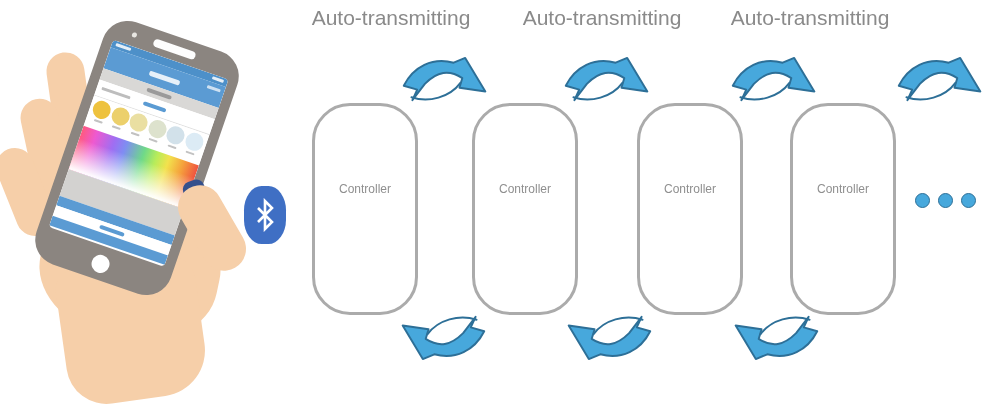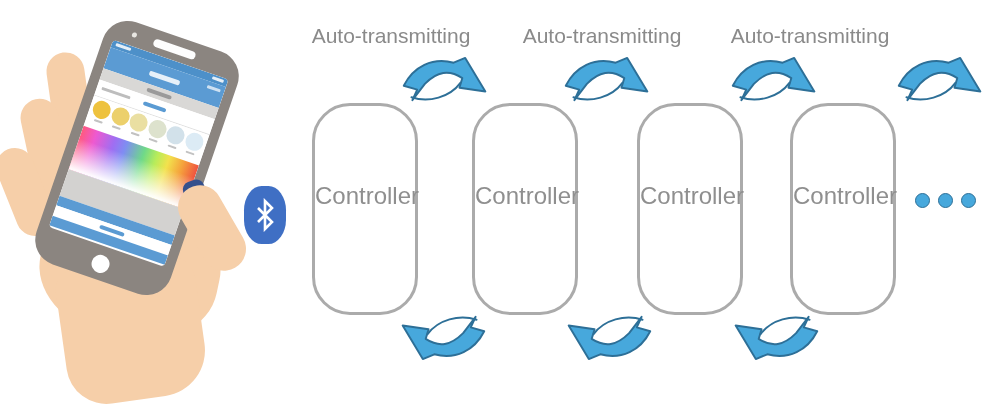--- a/index.html
+++ b/index.html
@@ -2,31 +2,31 @@
 <html style="--arrow-fill: #47a8dc; --arrow-stroke: #2d6f97; --box-border: #ababab; --box-text: #8f8f8f; --label-text: #8a8a8a; --dot-fill: #47a8dc; --bt-color: #3f6fc4; --skin: #f6cfa9; --phone: #8b8580; --bar: #5b9bd3;"><head>
 <meta charset="utf-8">
 <style>
   html,body{margin:0;padding:0;background:#fff;}
   .stage{
     position:relative;width:1000px;height:413px;background:#fff;
     font-family:"Liberation Sans", sans-serif;overflow:hidden;
   }
   
   .tx-label{
-    position:absolute;top:24px;transform:translateX(-50%);
+    position:absolute;top:6px;transform:translateX(-50%);
     font-size:21px;color:var(--label-text,#8a8a8a);white-space:nowrap;
   }
   
   .controller{
     position:absolute;top:103px;width:106px;height:212px;background:#fff;
     border:3px solid var(--box-border,#ababab);border-radius:38px;box-sizing:border-box;
   }
   .controller .c-label{
     position:absolute;top:76px;left:0;width:100%;text-align:center;
-    font-size:24px;color:var(--box-text,#8f8f8f);
+    font-size:12px;color:var(--box-text,#8f8f8f);
   }
   
   .arrow{position:absolute;width:96px;height:50px;}
   .arrow svg{width:100%;height:100%;display:block;}
   .arrow.return{transform:rotate(180deg);}
   .swoosh-body{fill:var(--arrow-fill,#47a8dc);stroke:var(--arrow-stroke,#2d6f97);stroke-width:2;stroke-linejoin:round;}
   .swoosh-fold{fill:none;stroke:var(--arrow-stroke,#2d6f97);stroke-width:2;stroke-linecap:round;}
   
   .dots{position:absolute;left:915px;top:193px;display:flex;gap:8px;}
   .dots .dot{

